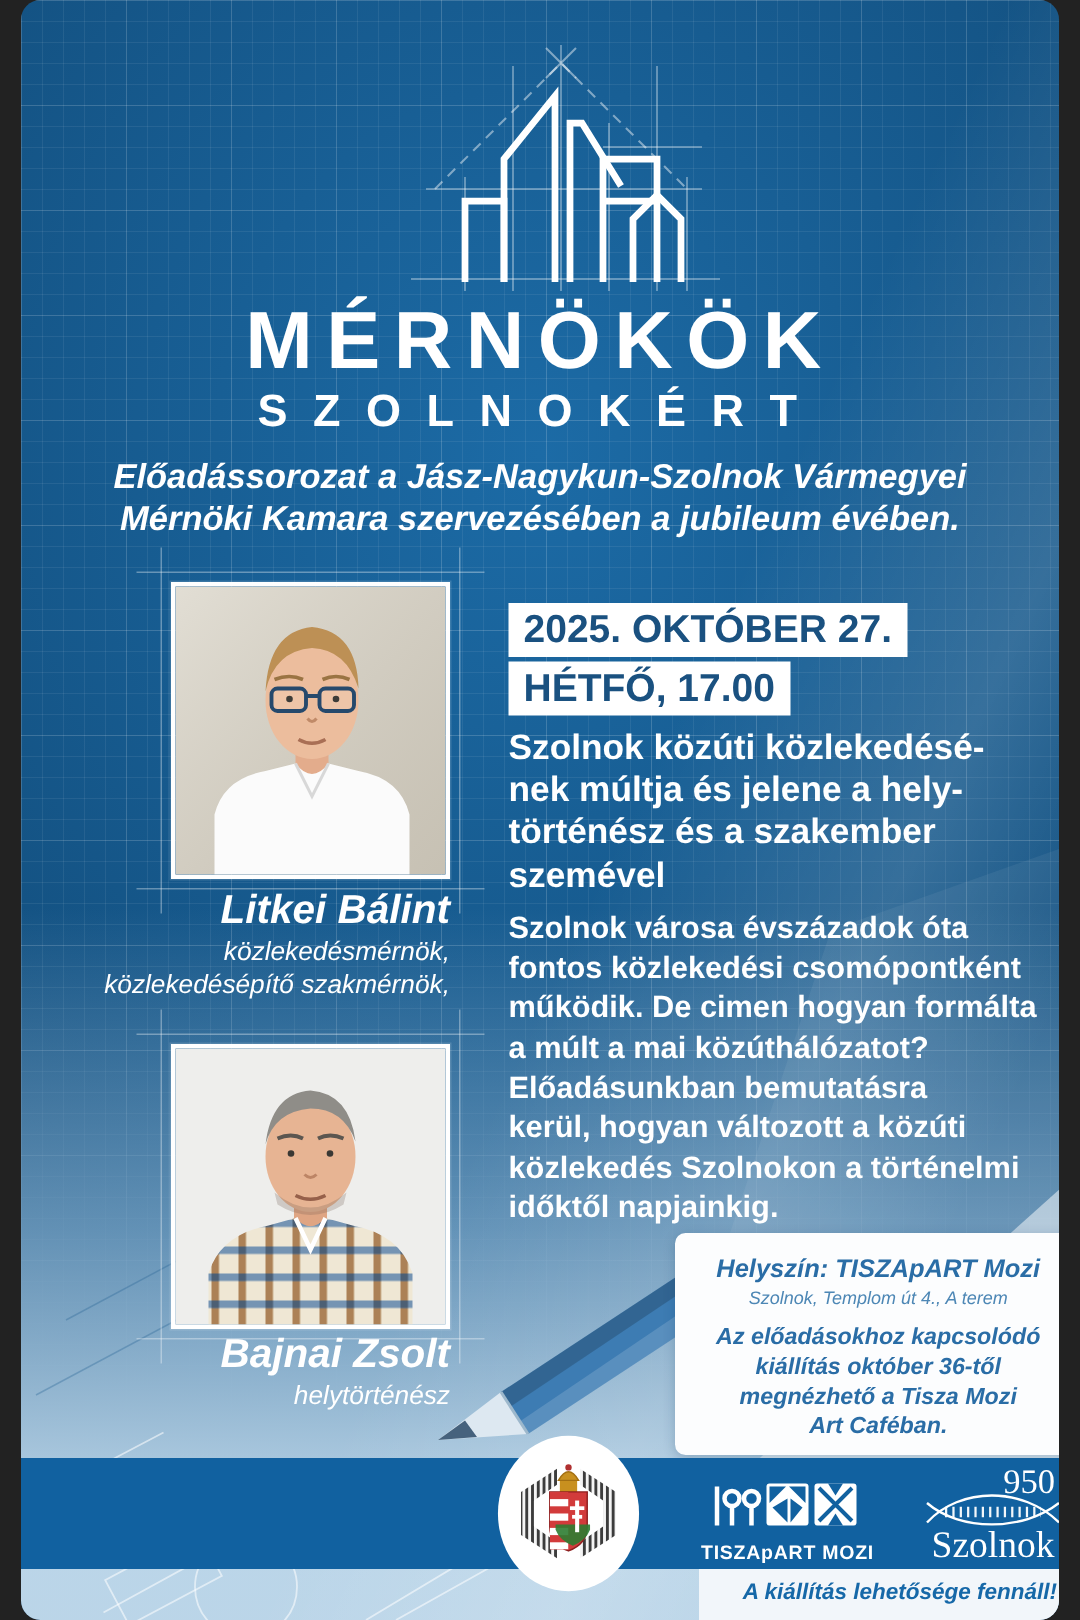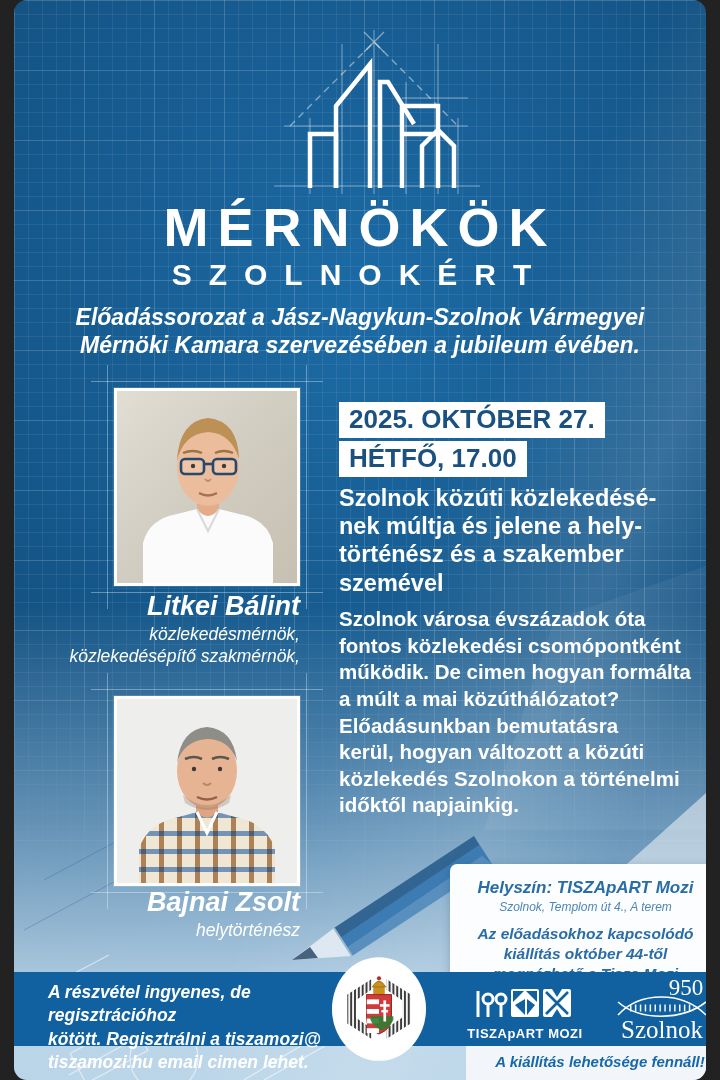--- a/index.html
+++ b/index.html
@@ -48,21 +48,21 @@
   
   .badge{position:absolute;z-index:5;background:#fff;color:#1a5180;font-weight:bold;
     font-size:26px;padding:3px 10px 4px 10px;line-height:1.1;}
   .event-title{position:absolute;left:325px;top:484px;width:390px;z-index:5;color:#fff;
     font-size:23.5px;font-weight:bold;line-height:1.2;}
   .event-desc{position:absolute;left:325px;top:606px;width:395px;z-index:5;color:#fff;
     font-size:20.5px;font-weight:600;line-height:1.3;}
   
   .venue{position:absolute;left:436px;top:822px;width:271px;height:148px;z-index:6;
     background:#fcfdfe;border-radius:7px;text-align:center;color:#2a6da6;
-    box-shadow:0 2px 8px rgba(20,60,95,.25);padding-top:14px;box-sizing:border-box;margin-top:42px;}
+    box-shadow:0 2px 8px rgba(20,60,95,.25);padding-top:14px;box-sizing:border-box;}
   .venue-l1{font-size:17px;font-weight:bold;font-style:italic;}
   .venue-l2{font-size:12px;font-style:italic;color:#4d87b5;margin-top:2px;}
   .venue-note{font-size:15.5px;font-weight:600;font-style:italic;line-height:1.28;margin-top:10px;}
   
   .bar{position:absolute;left:0;top:972px;width:720px;height:74px;background:#1161a0;z-index:7;}
   .registration{position:absolute;left:34px;top:981px;width:310px;z-index:8;color:#fff;
     font-size:17.5px;font-style:italic;font-weight:600;line-height:1.33;}
   .emblem{position:absolute;left:317px;top:956px;z-index:8;}
   .tiszapart{position:absolute;left:447px;top:987px;width:128px;z-index:8;text-align:center;}
   .tiszapart-label{color:#fff;font-size:13px;font-weight:bold;letter-spacing:.5px;margin-top:3px;}
@@ -213,30 +213,27 @@
 a múlt a mai közúthálózatot?
 Előadásunkban bemutatásra
 kerül, hogyan változott a közúti
 közlekedés Szolnokon a történelmi
 időktől napjainkig.</div>
 
   <div class="venue">
     <div class="venue-l1">Helyszín: TISZApART Mozi</div>
     <div class="venue-l2">Szolnok, Templom út 4., A terem</div>
     <div class="venue-note ml">Az előadásokhoz kapcsolódó
-kiállítás október 44-től
+kiállítás október 36-től
 megnézhető a Tisza Mozi
 Art Caféban.</div>
   </div>
 
   <div class="bar"></div>
 
-  <div class="registration ml">A részvétel ingyenes, de regisztrációhoz
-kötött. Regisztrálni a tiszamozi@
-tiszamozi.hu email cimen lehet.</div>
 
   <svg class="emblem" width="96" height="106" viewBox="0 0 100 110">
     <defs>
       <pattern id="bars" width="4" height="4" patternUnits="userSpaceOnUse">
         <rect width="4" height="4" fill="#f4f4f4"></rect>
           <rect width="2" height="4" fill="#3c3c3c"></rect>
       </pattern>
       <clipPath id="shieldL">
           <rect x="37" y="40" width="13" height="40"></rect>
         </clipPath>

